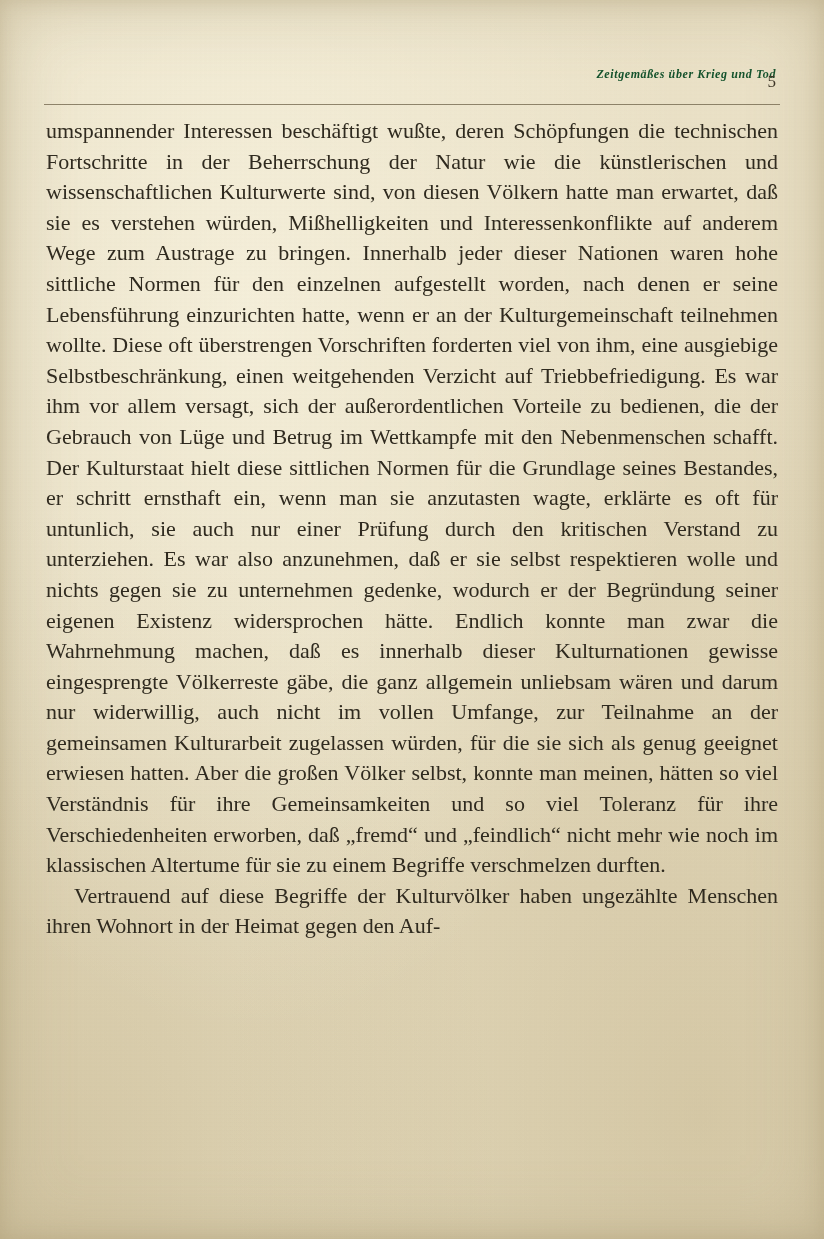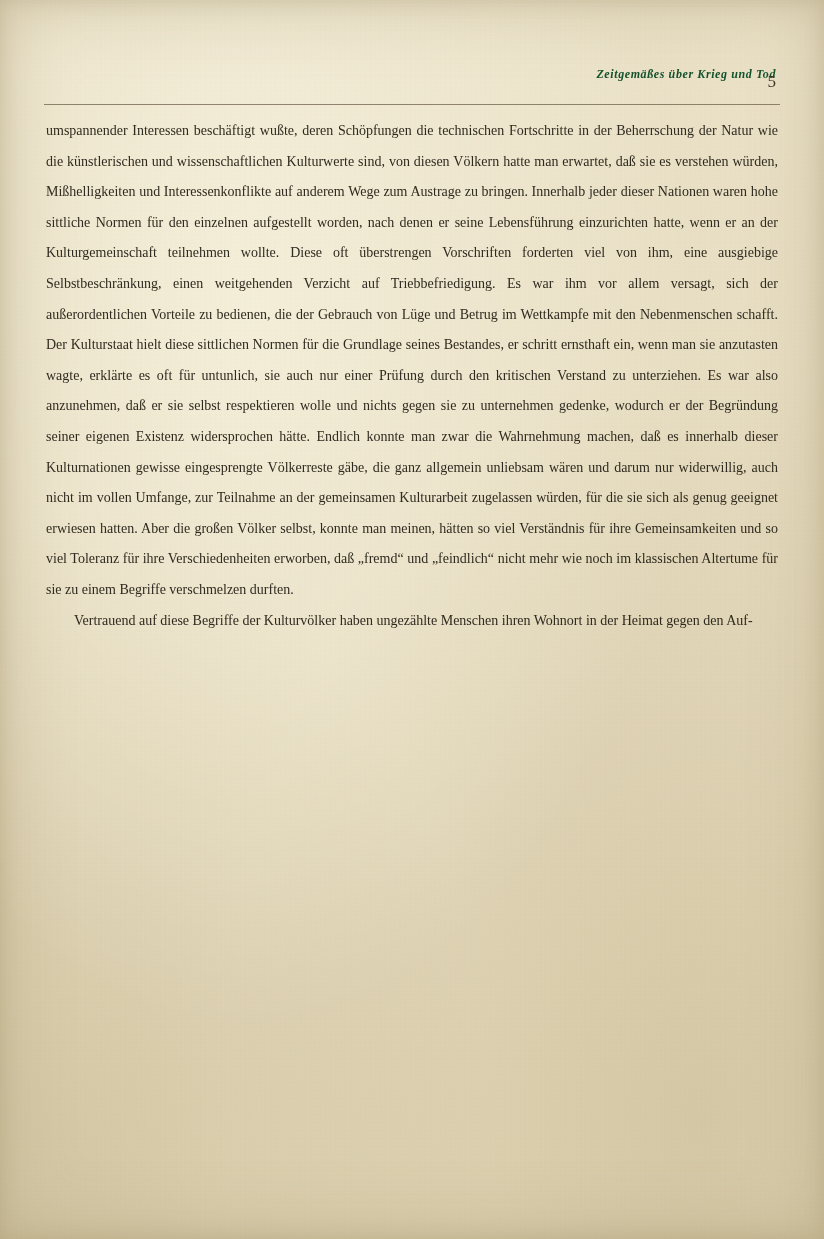--- a/index.html
+++ b/index.html
@@ -70,21 +70,21 @@
     height: 1px;
     background: #6d6248;
     opacity: 0.75;
   }
   .body-text {
     position: absolute;
     left: 46px;
     right: 46px;
     top: 116px;
     color: #2f2a1f;
-    font-size: 14px;
+    font-size: 22px;
     line-height: 30.6px;
     text-align: justify;
     text-justify: inter-word;
   }
   .body-text p {
     margin: 0;
   }
   .body-text p.indent {
     text-indent: 28px;
   }

